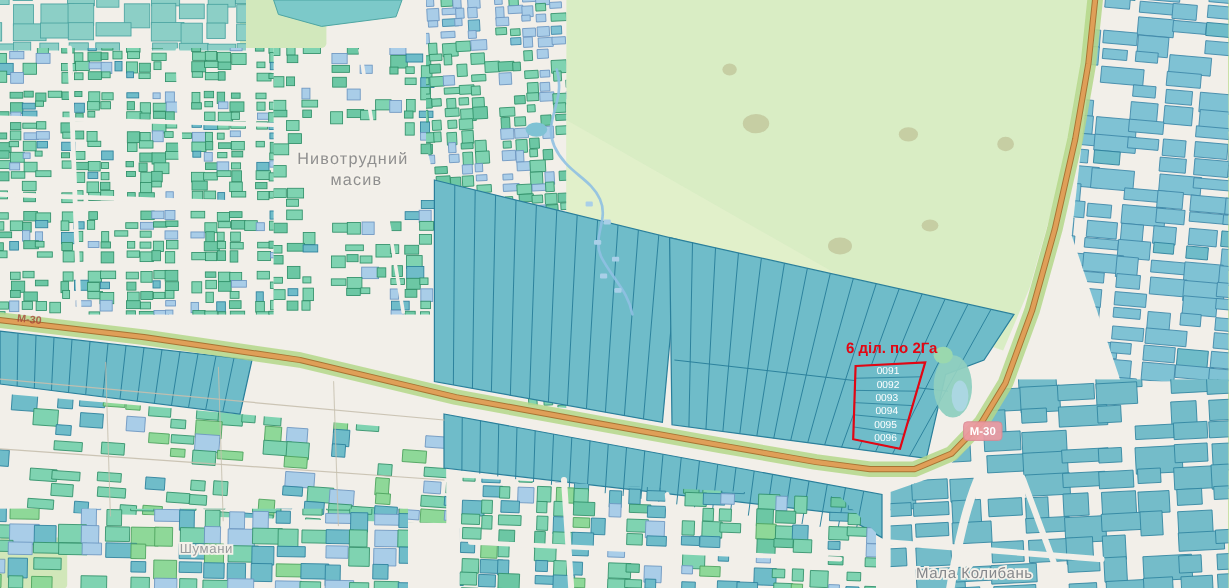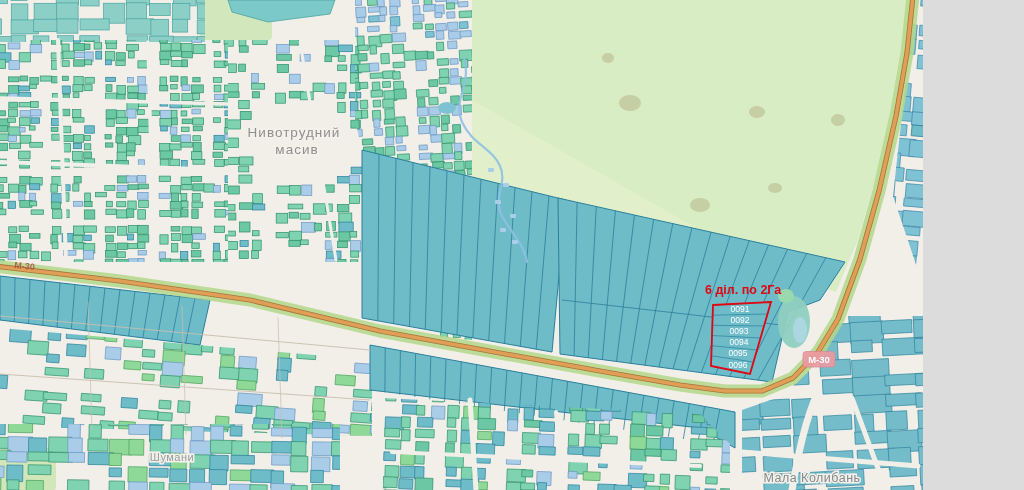--- a/index.html
+++ b/index.html
@@ -1,16 +1,16 @@
 <!DOCTYPE html>
 <html><head>
 <meta charset="utf-8">
 <style>
   html,body{margin:0;padding:0;background:#dcdcdc;}
-  .stage{width:923px;height:490px;position:relative;overflow:hidden;background:#84cc16;}
+  .stage{width:1024px;height:490px;position:relative;overflow:hidden;background:#84cc16;}
   svg{display:block;}
   text{font-family:"Liberation Sans",sans-serif;}
   .place{font-size:13.5px;letter-spacing:1px;fill:#8f8f8f;stroke:#f4f1ea;stroke-width:3px;paint-order:stroke;text-anchor:middle;}
   .place-sm{font-size:11px;letter-spacing:.5px;fill:#979a9c;stroke:#f4f1ea;stroke-width:3px;paint-order:stroke;text-anchor:middle;}
   .place-md{font-size:12.5px;letter-spacing:.5px;fill:#85888c;stroke:#f4f1ea;stroke-width:3px;paint-order:stroke;text-anchor:middle;}
   .shield-bg{fill:#ec9aa2;opacity:.92;stroke:#d98892;stroke-width:.8;}
   .shield-text{font-size:9.5px;font-weight:bold;fill:#ffffff;text-anchor:middle;}
   .road-ref{font-size:9px;font-weight:bold;fill:#a8473a;opacity:.8;}
   .annotation{font-size:12.5px;font-weight:bold;fill:#e30613;}
   .pnum{font-size:8.5px;fill:#ffffff;text-anchor:middle;}

